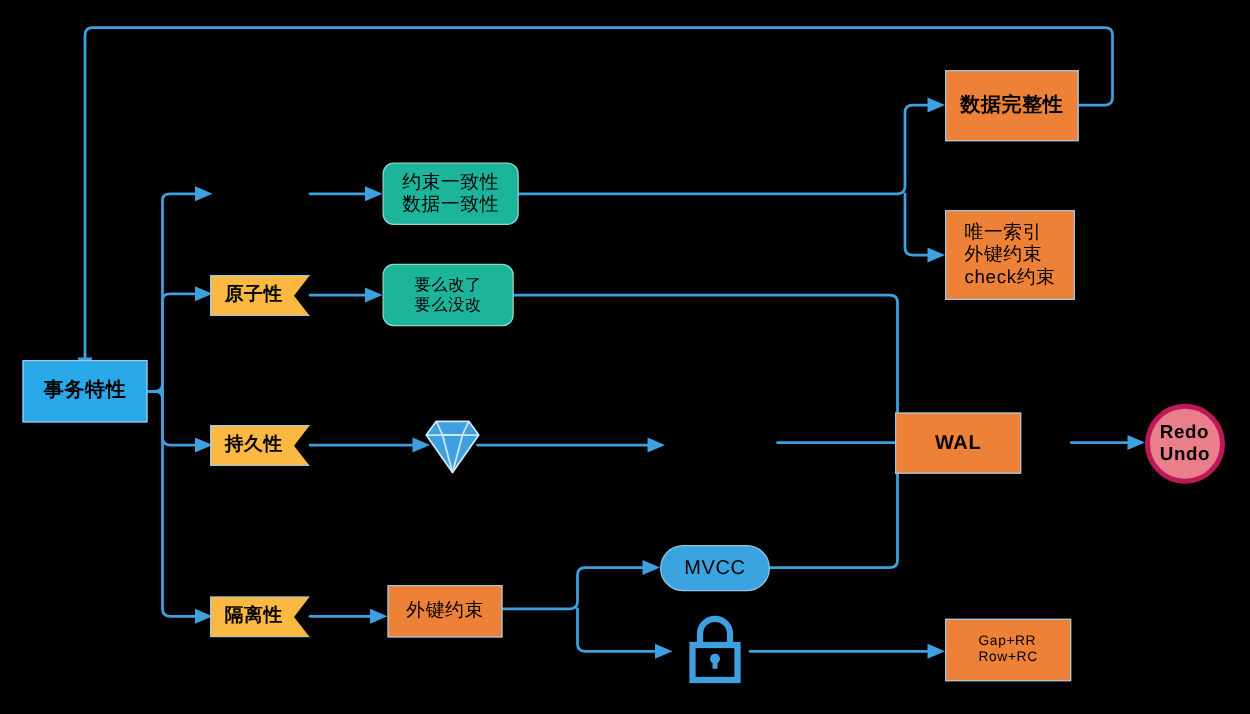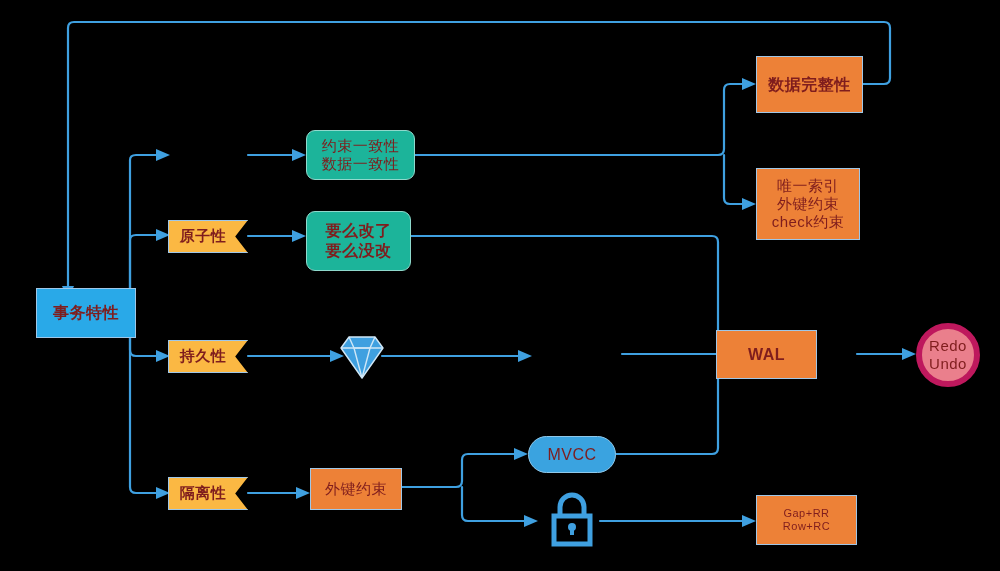--- a/index.html
+++ b/index.html
@@ -1,26 +1,26 @@
 <!DOCTYPE html>
 <html><head>
 <meta charset="utf-8">
 <style>
   html,body{margin:0;padding:0;background:#000;}
   #stage{position:relative;width:1000px;height:571px;background:#000;
          font-family:"Liberation Sans","DejaVu Sans",sans-serif;overflow:hidden;}
   .node{position:absolute;box-sizing:border-box;display:flex;flex-direction:column;
-        align-items:center;justify-content:center;color:#7f1d1d;text-align:center;
+        align-items:center;justify-content:center;color:#000000;
         line-height:1.22;letter-spacing:.5px;}
   .rect{border:1px solid #9fc7e8;}
   .orange{background:#ed8137;}
   .blue{background:#29a9e8;}
   .green{background:#1cb49a;border:1px solid #8fd9cc;border-radius:9px;}
   .pill{background:#3aa3e0;border:1px solid #8fc8ea;border-radius:22px;}
-  .circle{background:#ea7f8c;border:6px solid #be185d;border-radius:50%;}
+  .circle{background:#ea7f8c;border:4px solid #be185d;border-radius:50%;font-weight:bold;}
   .pennant{background:#fbb843;border:1px solid #9fc7e8;
            clip-path:polygon(0 0,100% 0,84% 50%,100% 100%,0 100%);}
   .lbl{white-space:pre-line;}
   svg#wires{position:absolute;left:0;top:0;width:1000px;height:571px;
             pointer-events:none;}
   .w{fill:none;stroke:#3fa0e0;stroke-width:2.2;stroke-linejoin:round;stroke-linecap:round;}
   .icon{position:absolute;}
 </style>
 </head>
 <body>
@@ -74,39 +74,39 @@
     <polygon fill="#3fa0e0" points="514,448 528,454 514,460"></polygon>
     <path class="w" d="M462,487 L462,515 Q462,521 468,521 L524,521"></path>
     <polygon fill="#3fa0e0" points="524,515 538,521 524,527"></polygon>
 
     <path class="w" d="M616,454 L712,454 Q718,454 718,448 L718,360"></path>
 
     <path class="w" d="M600,521 L742,521"></path>
     <polygon fill="#3fa0e0" points="742,515 756,521 742,527"></polygon>
   </svg>
 
-  <div class="node rect blue" style="left:36px;top:288px;width:100px;height:50px;font-size:16px;font-weight:bold;">
+  <div class="node rect blue" style="left:18px;top:288px;width:100px;height:50px;font-size:16px;font-weight:bold;">
     <span class="lbl">事务特性</span>
   </div>
 
   <div class="node pennant" style="left:168px;top:340px;width:80px;height:33px;font-size:15px;font-weight:bold;padding-right:10px;">
     <span class="lbl">持久性</span>
   </div>
   <div class="node pennant" style="left:168px;top:220px;width:80px;height:33px;font-size:15px;font-weight:bold;padding-right:10px;">
     <span class="lbl">原子性</span>
   </div>
   <div class="node pennant" style="left:168px;top:477px;width:80px;height:33px;font-size:15px;font-weight:bold;padding-right:10px;">
     <span class="lbl">隔离性</span>
   </div>
 
   <div class="node green" style="left:306px;top:130px;width:109px;height:50px;font-size:15px;">
     <span class="lbl">约束一致性
 数据一致性</span>
   </div>
-  <div class="node green" style="left:306px;top:211px;width:105px;height:60px;font-size:16px;font-weight:bold;">
+  <div class="node green" style="left:306px;top:211px;width:105px;height:50px;font-size:13px;">
     <span class="lbl">要么改了
 要么没改</span>
   </div>
 
   <div class="node rect orange" style="left:756px;top:56px;width:107px;height:57px;font-size:16px;font-weight:bold;">
     <span class="lbl">数据完整性</span>
   </div>
 
   <div class="node rect orange" style="left:756px;top:168px;width:104px;height:72px;font-size:15px;">
     <span class="lbl">唯一索引

